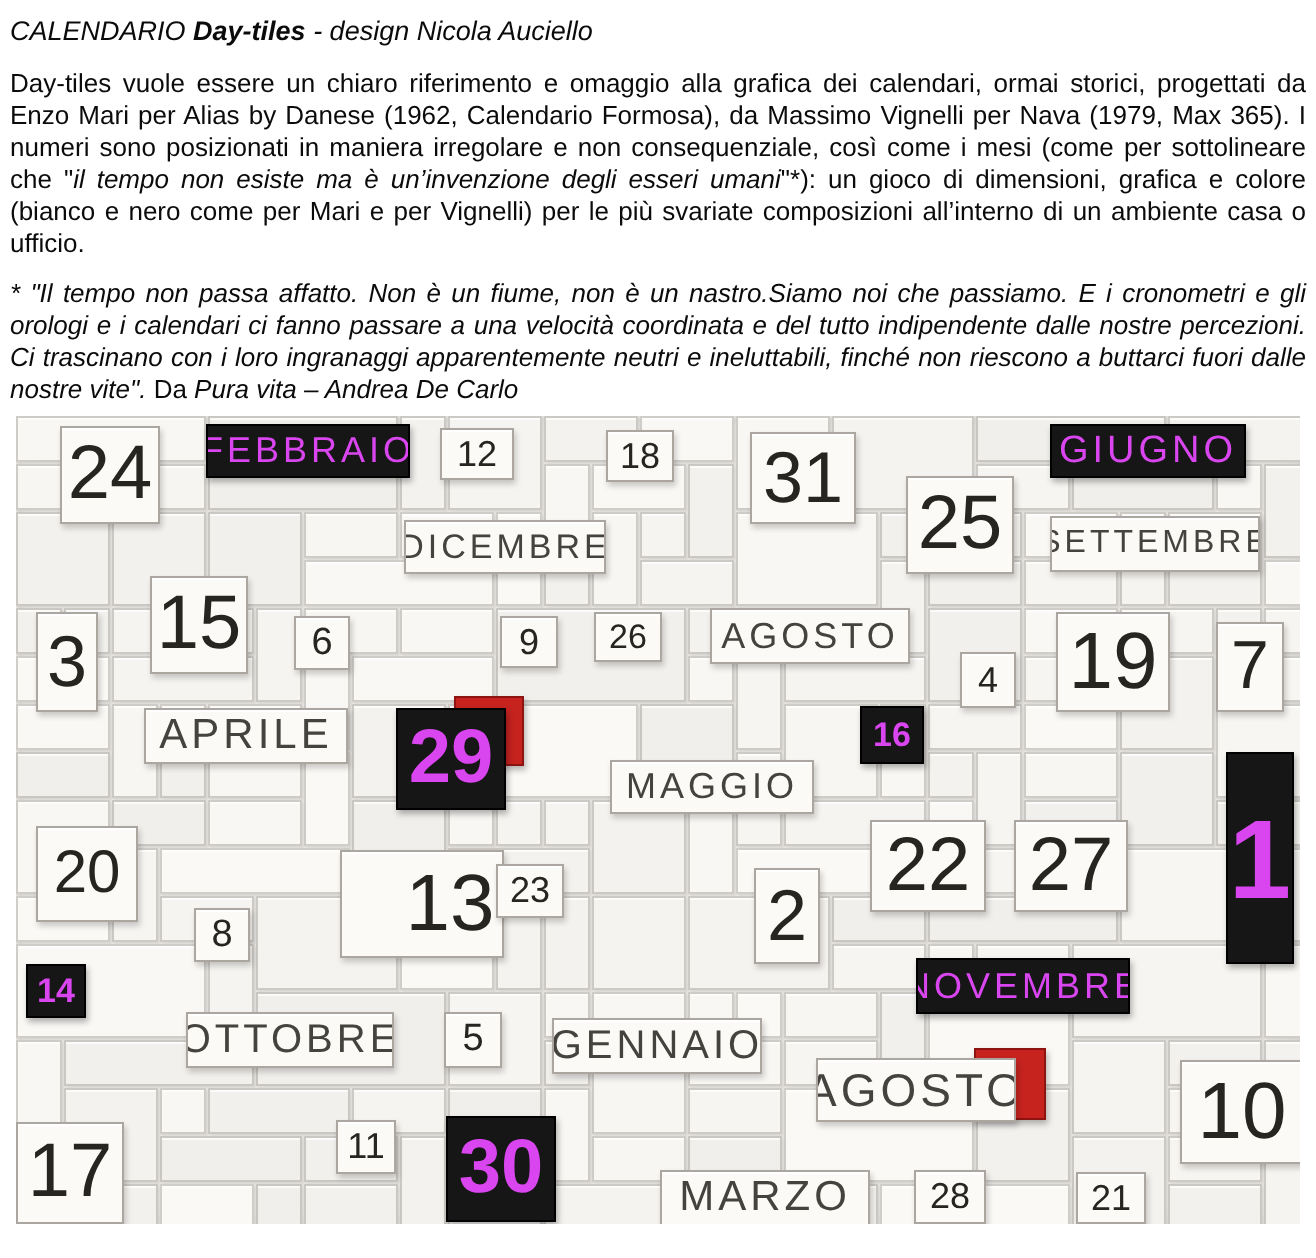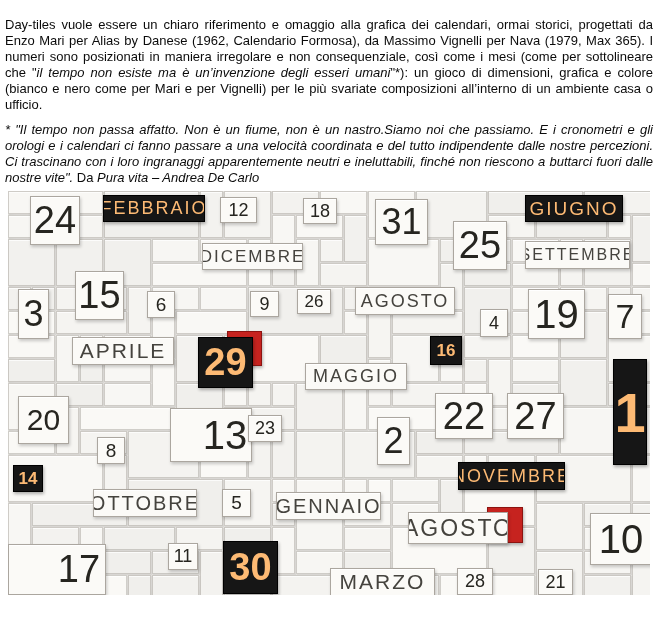--- a/index.html
+++ b/index.html
@@ -12,35 +12,36 @@
   p.footnote .upright{font-style:normal;}
   
   .photo{position:relative;width:642px;height:404px;margin:5px 0 0 3px;background:#e9e7e3;overflow:hidden;
          box-shadow:inset 0 0 12px rgba(0,0,0,0.06);}
   .bgtile{position:absolute;border:1px solid rgba(120,114,106,0.32);
           box-shadow:inset 0 1px 0 rgba(255,255,255,0.75), 1px 1px 1px rgba(0,0,0,0.07);}
   .tile{position:absolute;display:flex;align-items:center;justify-content:center;z-index:3;
         font-family:"Liberation Sans",sans-serif;overflow:hidden;white-space:nowrap;}
   .tile.white{background:#fbfaf7;color:#262520;border:1px solid #aba69f;
         box-shadow:1px 2px 3px rgba(0,0,0,0.20), inset 0 1px 0 #ffffff;}
-  .tile.black{background:#161616;color:#fdba74;border:1px solid #000;
+  .tile.black{background:#161616;color:#d946ef;border:1px solid #000;
         box-shadow:1px 2px 3px rgba(0,0,0,0.30);}
   .tile.num.black{font-weight:bold;}
   .tile.month{letter-spacing:2px;}
   .tile.month.white{color:#45433e;}
   .accent{position:absolute;z-index:2;border:1px solid #8d1411;
         box-shadow:1px 2px 3px rgba(0,0,0,0.28);}
   .footer{text-align:right;padding:3px 10px 0 0;}
   .home{font-size:13.5px;text-decoration:underline;}
 </style>
 </head>
 <body>
 
 <div class="content">
 
+  <div class="title"><span>CALENDARIO </span><b>Day-tiles</b><span> - design Nicola Auciello</span></div>
 
   <p class="intro"><span>Day-tiles vuole essere un chiaro riferimento e omaggio alla grafica dei calendari, ormai storici, progettati da Enzo Mari per Alias by Danese (1962, Calendario Formosa), da Massimo Vignelli per Nava (1979, Max 365). I numeri sono posizionati in maniera irregolare e non consequenziale, così come i mesi (come per sottolineare che "</span><i>il tempo non esiste ma è un’invenzione degli esseri umani</i><span>"*): un gioco di dimensioni, grafica e colore (bianco e nero come per Mari e per Vignelli) per le più svariate composizioni all’interno di un ambiente casa o ufficio.</span></p>
 
   <p class="footnote"><i>* "Il tempo non passa affatto. Non è un fiume, non è un nastro.Siamo noi che passiamo. E i cronometri e gli orologi e i calendari ci fanno passare a una velocità coordinata e del tutto indipendente dalle nostre percezioni. Ci trascinano con i loro ingranaggi apparentemente neutri e ineluttabili, finché non riescono a buttarci fuori dalle nostre vite". </i><span class="upright">Da </span><i>Pura vita – Andrea De Carlo</i></p>
 
   <div class="photo" id="photo" style="background: rgb(233, 231, 227);">
     <div id="mosaic-bg">
         <div class="bgtile" style="left: 0px; top: 0px; width: 93px; height: 21px; background: rgb(248, 247, 244);"></div>
         <div class="bgtile" style="left: 96px; top: 0px; width: 93px; height: 45px; background: rgb(240, 239, 236);"></div>
         <div class="bgtile" style="left: 192px; top: 0px; width: 21px; height: 45px; background: rgb(243, 242, 239);"></div>
@@ -243,21 +244,21 @@
         <div class="tile num white" style="left: 369px; top: 226px; width: 31px; height: 46px; font-size: 36px;">2</div>
         <div class="tile num white" style="left: 427px; top: 202px; width: 56px; height: 44px; font-size: 38px;">22</div>
         <div class="tile num white" style="left: 499px; top: 202px; width: 55px; height: 44px; font-size: 38px;">27</div>
         <div class="tile num black" style="left: 5px; top: 274px; width: 28px; height: 25px; font-size: 17px;">14</div>
         <div class="tile month black" style="left: 450px; top: 271px; width: 105px; height: 26px; font-size: 18px;">NOVEMBRE</div>
         <div class="tile month white" style="left: 85px; top: 298px; width: 102px; height: 26px; font-size: 20px;">OTTOBRE</div>
         <div class="tile num white" style="left: 214px; top: 298px; width: 27px; height: 26px; font-size: 19px;">5</div>
         <div class="tile month white" style="left: 268px; top: 301px; width: 103px; height: 26px; font-size: 20px;">GENNAIO</div>
         <div class="tile month white" style="left: 400px; top: 321px; width: 98px; height: 30px; font-size: 23px;">AGOSTO</div>
         <div class="tile num white" style="left: 582px; top: 322px; width: 60px; height: 50px; font-size: 40px;">10</div>
-        <div class="tile num white" style="left: 0px; top: 353px; width: 52px; height: 49px; font-size: 38px; padding-left: 44px;">17</div>
+        <div class="tile num white" style="left: 0px; top: 353px; width: 52px; height: 49px; font-size: 38px;">17</div>
         <div class="tile num white" style="left: 160px; top: 352px; width: 28px; height: 25px; font-size: 18px;">11</div>
         <div class="tile num black" style="left: 215px; top: 350px; width: 53px; height: 51px; font-size: 38px;">30</div>
         <div class="tile month white" style="left: 322px; top: 377px; width: 103px; height: 26px; font-size: 21px;">MARZO</div>
         <div class="tile num white" style="left: 449px; top: 377px; width: 34px; height: 25px; font-size: 18px;">28</div>
         <div class="tile num white" style="left: 530px; top: 378px; width: 33px; height: 24px; font-size: 18px;">21</div>
       </div>
   </div>
 
 
 </div>

